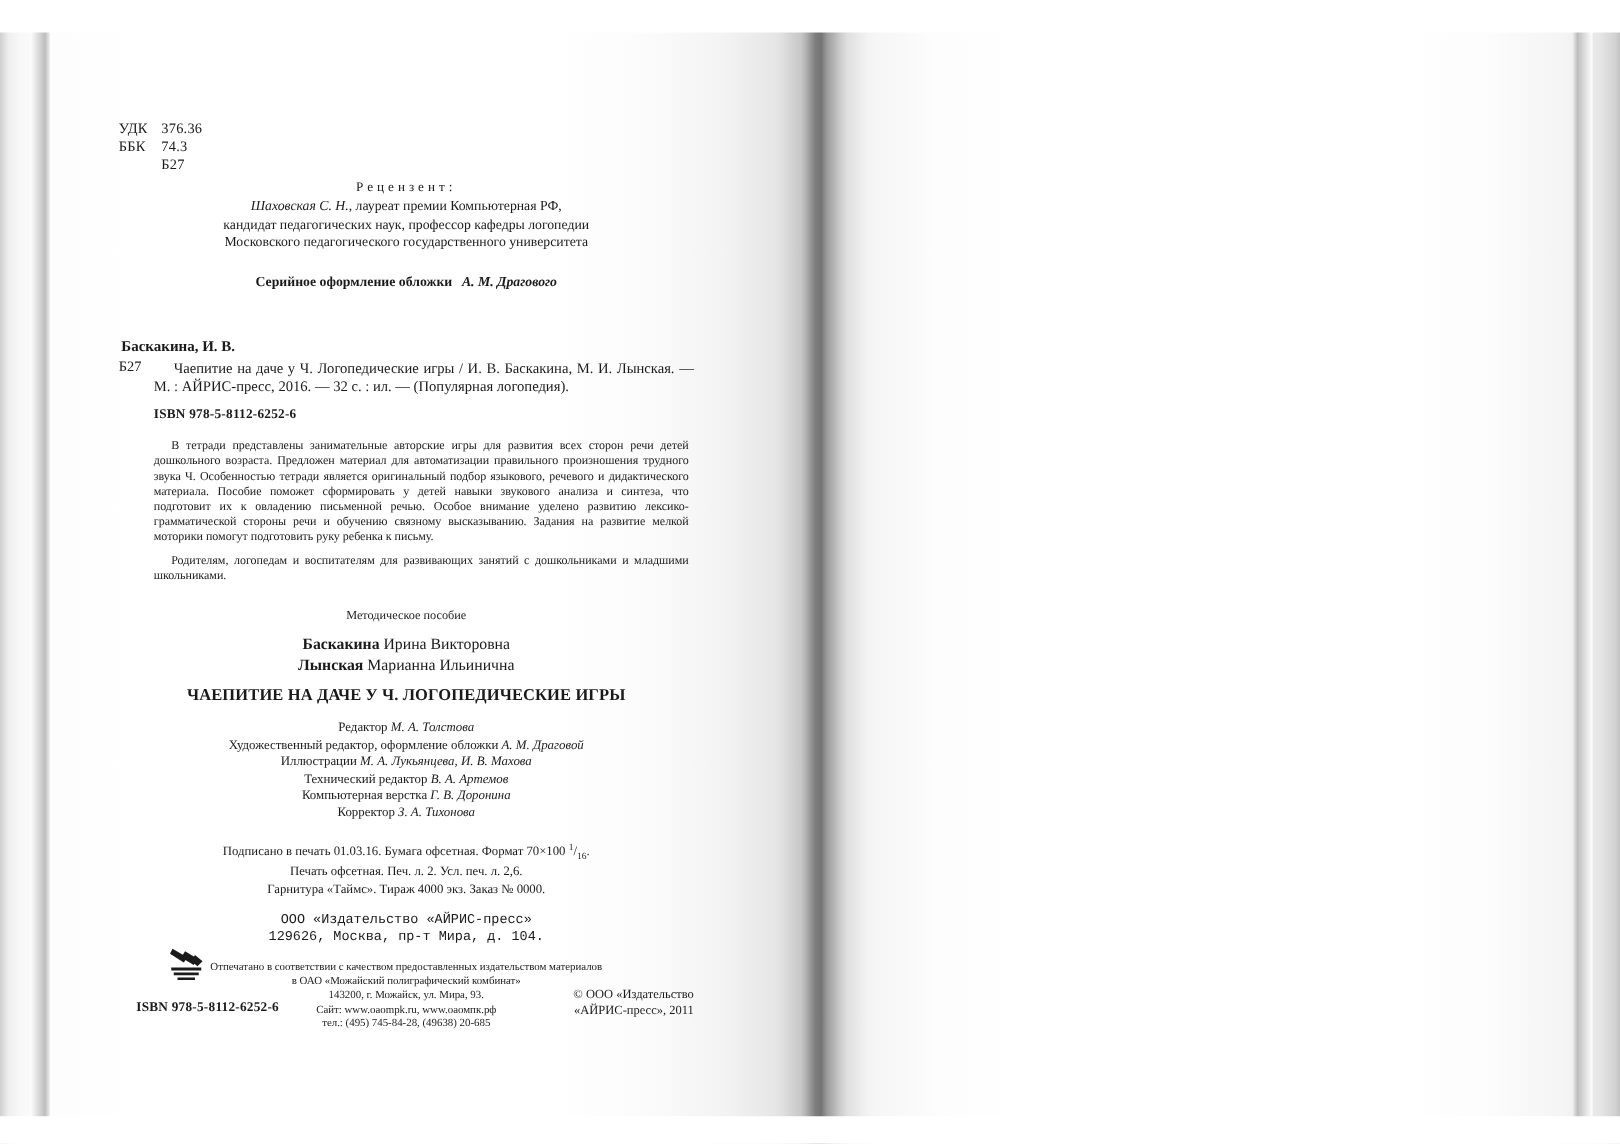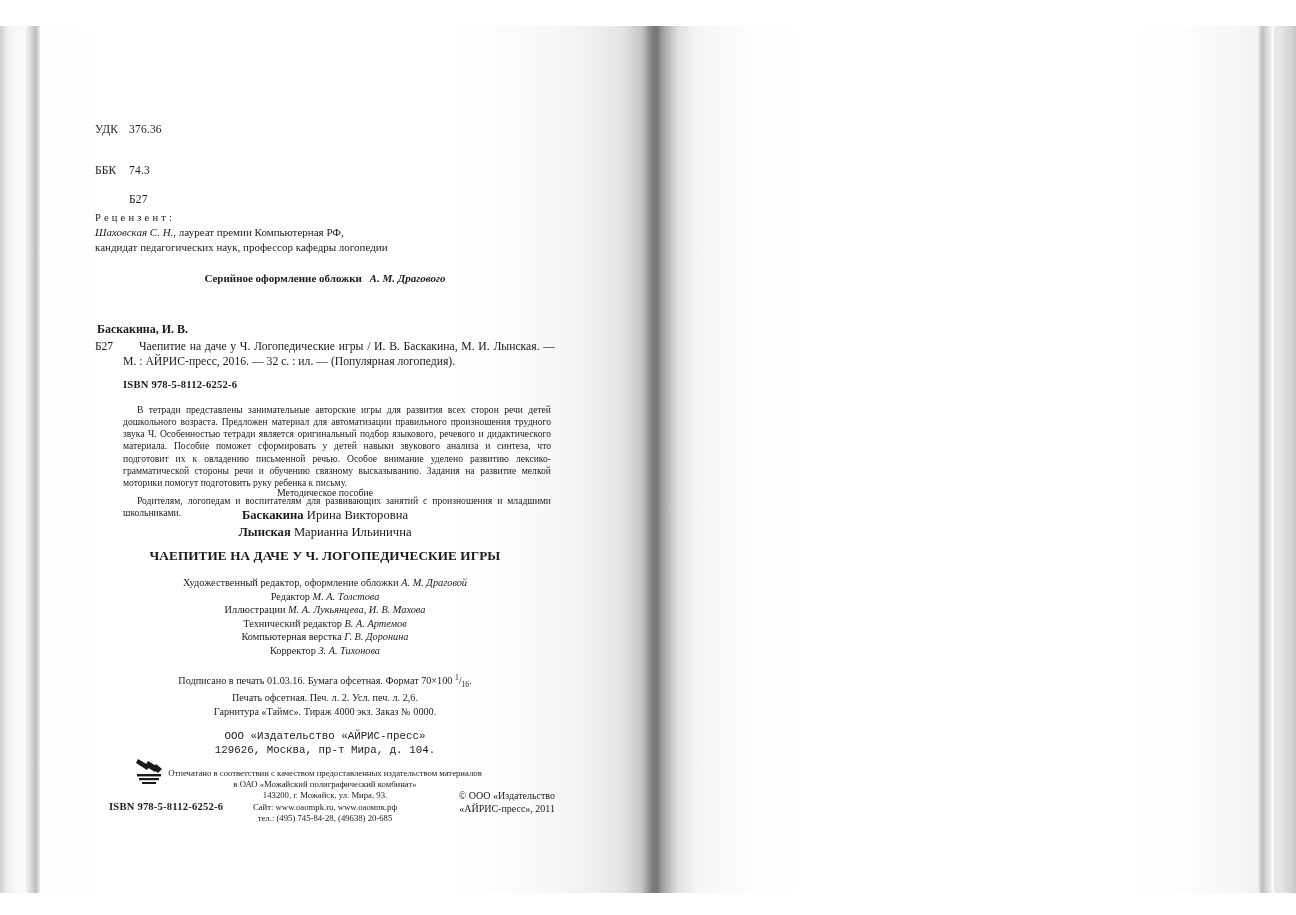--- a/index.html
+++ b/index.html
@@ -105,26 +105,26 @@
     top: 96px;
     width: 460px;
   }
 
   .classif {
     font-size: 11.5px;
     line-height: 14.6px;
     letter-spacing: 0.2px;
   }
   .classif .row { white-space: pre; }
-  .classif .lbl { display: inline-block; width: 34px; margin-top: 26px; }
+  .classif .lbl { display: inline-block; width: 34px; }
   .reviewer-block {
     margin-top: 4px;
     font-size: 11px;
     line-height: 14.5px;
-    text-align: left;
+    text-align: center;
   }
   .reviewer-head {
     letter-spacing: 3.2px;
     font-size: 10.5px;
   }
   .ital { font-style: italic; }
   .bold { font-weight: bold; }
 
   .series-line {
     margin-top: 18px;
@@ -265,55 +265,56 @@
       <div class="classif">
         <div class="row"><span class="lbl">УДК</span><span>376.36</span></div>
         <div class="row"><span class="lbl">ББК</span><span>74.3</span></div>
         <div class="row"><span class="lbl"></span><span>Б27</span></div>
       </div>
 
       <div class="reviewer-block">
         <div class="reviewer-head">Рецензент:</div>
         <div><span class="ital">Шаховская С. Н.,</span><span> лауреат премии Компьютерная РФ,</span></div>
         <div>кандидат педагогических наук, профессор кафедры логопедии</div>
+        <div>Московского педагогического государственного университета</div>
       </div>
 
       <div class="series-line">
         <span>Серийное оформление обложки</span>
         <span class="ital" style="margin-left:5px;">А. М. Драгового</span>
       </div>
 
       <div class="author-head">Баскакина, И. В.</div>
 
       <div class="biblio">
         <span class="bcode">Б27</span>
         <p>Чаепитие на даче у Ч. Логопедические игры / И. В. Баскакина, М. И. Лынская. — М. : АЙРИС-пресс, 2016. — 32 с. : ил. — (Популярная логопедия).</p>
       </div>
 
       <div class="isbn-top">ISBN 978-5-8112-6252-6</div>
 
       <div class="annot">
         <p>В тетради представлены занимательные авторские игры для развития всех сторон речи детей дошкольного возраста. Предложен материал для автоматизации правильного произношения трудного звука Ч. Особенностью тетради является оригинальный подбор языкового, речевого и дидактического материала. Пособие поможет сформировать у детей навыки звукового анализа и синтеза, что подготовит их к овладению письменной речью. Особое внимание уделено развитию лексико-грамматической стороны речи и обучению связному высказыванию. Задания на развитие мелкой моторики помогут подготовить руку ребенка к письму.</p>
-        <p>Родителям, логопедам и воспитателям для развивающих занятий с произношения и младшими школьниками.</p>
+        <p>Родителям, логопедам и воспитателям для развивающих занятий с дошкольниками и младшими школьниками.</p>
       </div>
     </div>
 
     <div id="colophon">
       <div class="colophon-kind">Методическое пособие</div>
 
       <div class="colophon-authors">
         <div><span class="bold">Баскакина</span> <span>Ирина Викторовна</span></div>
         <div><span class="bold">Лынская</span> <span>Марианна Ильинична</span></div>
       </div>
 
       <div class="colophon-title">ЧАЕПИТИЕ НА ДАЧЕ У Ч. ЛОГОПЕДИЧЕСКИЕ ИГРЫ</div>
 
       <div class="staff">
+        <div><span>Редактор</span> <span class="nm">М. А. Толстова</span></div>
         <div><span>Художественный редактор, оформление обложки</span> <span class="nm">А. М. Драговой</span></div>
-        <div><span>Редактор</span> <span class="nm">М. А. Толстова</span></div>
         <div><span>Иллюстрации</span> <span class="nm">М. А. Лукьянцева, И. В. Махова</span></div>
         <div><span>Технический редактор</span> <span class="nm">В. А. Артемов</span></div>
         <div><span>Компьютерная верстка</span> <span class="nm">Г. В. Доронина</span></div>
         <div><span>Корректор</span> <span class="nm">З. А. Тихонова</span></div>
       </div>
 
       <div class="print-info">
         <div><span>Подписано в печать 01.03.16. Бумага офсетная. Формат 70×100 </span><sup>1</sup>/<sub>16</sub><span>.</span></div>
         <div>Печать офсетная. Печ. л. 2. Усл. печ. л. 2,6.</div>
         <div>Гарнитура «Таймс». Тираж 4000 экз. Заказ № 0000.</div>

